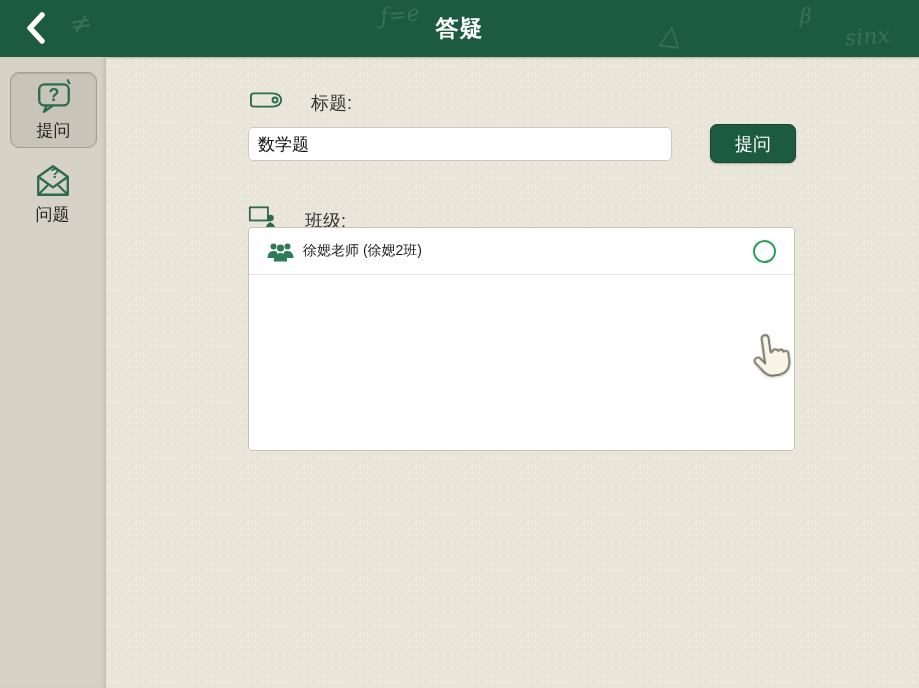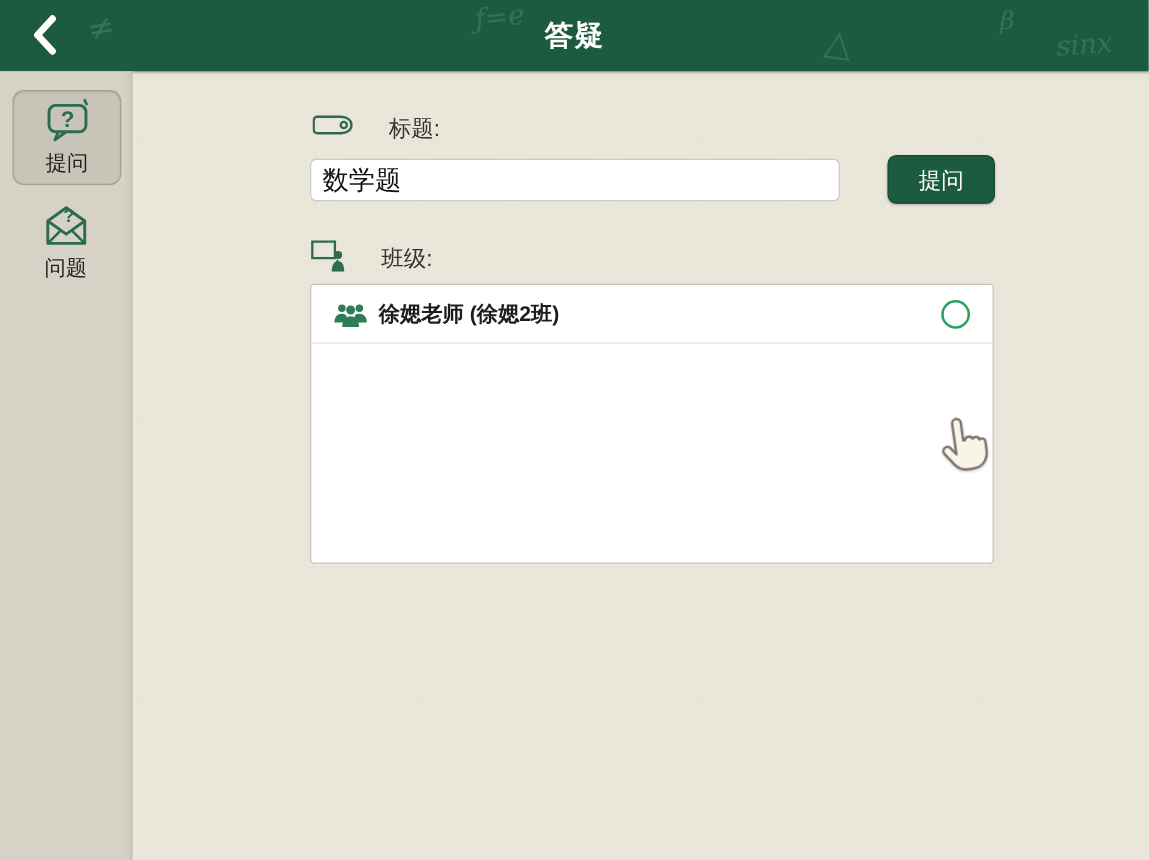--- a/index.html
+++ b/index.html
@@ -25,33 +25,33 @@
   .side-item{position:absolute;left:10px;width:85px;height:74px;border-radius:9px;
              display:flex;flex-direction:column;align-items:center;justify-content:center;
              gap:3px;cursor:pointer;}
   .side-item.active{background:#c8c5b8;border:1px solid #a29f92;box-shadow:inset 0 1px 2px rgba(0,0,0,.12);}
   .side-item .lbl{font-size:17px;color:#222;}
   .side-item svg{display:block;}
 
   
   .field-label{position:absolute;display:flex;align-items:center;gap:27px;font-size:18px;color:#333;}
   .title-input{position:absolute;left:248px;top:127px;width:404px;height:32px;padding:0 9px;
-               border:1px solid #c9c9c9;border-radius:5px;background:#ffffff;font-size:21px;color:#111;
+               border:1px solid #c9c9c9;border-radius:5px;background:#ffffff;font-size:17px;color:#111;
                font-family:"Liberation Sans","DejaVu Sans",sans-serif;outline:none;}
   .ask-btn{position:absolute;left:710px;top:124px;width:86px;height:39px;background:#1d5b40;
            border:1px solid #164731;border-radius:7px;color:#fff;font-size:18px;cursor:pointer;
            box-shadow:0 1px 2px rgba(0,0,0,.25);font-family:inherit;}
 
   
   .panel{position:absolute;left:248px;top:227px;width:547px;height:224px;background:#ffffff;
          border:1px solid #c7c4b7;border-radius:3px;box-sizing:border-box;}
   .row{position:relative;height:46px;display:flex;align-items:center;padding:0 18px 0 14px;
        border-bottom:1px solid #e6e6e2;cursor:pointer;}
   .row .icon-cell{width:34px;display:flex;align-items:center;justify-content:center;}
-  .row .name{flex:1;font-size:17px;color:#1d1d1d;margin-left:6px;font-weight:bold;}
+  .row .name{flex:1;font-size:14px;color:#1d1d1d;margin-left:6px;}
   .radio{width:23px;height:23px;border:2px solid #2aa05f;border-radius:50%;box-sizing:border-box;
          position:relative;flex:0 0 auto;}
   .radio.checked{border-width:3px;}
   .radio.checked::after{content:"";position:absolute;left:50%;top:50%;width:13px;height:13px;
          margin:-6.5px 0 0 -6.5px;border-radius:50%;background:#2aa05f;}
 
   .plaso-logo{display:flex;flex-direction:column;align-items:center;line-height:1;}
   .plaso-text{font-size:7px;font-weight:bold;letter-spacing:.5px;margin-top:1px;}
   .plaso-text .p1{color:#1b5fa8;}
   .plaso-text .p2{color:#2aa3c8;}
@@ -116,21 +116,21 @@
         <circle cx="26.5" cy="10" r="2.6" fill="none" stroke="#2d6b4f" stroke-width="2"></circle>
       </svg>
     </span>
     <span>标题:</span>
   </div>
 
   <input class="title-input" type="text" value="数学题" style="">
 
   <button class="ask-btn">提问</button>
 
-  <div class="field-label" style="left:248px;top:190px;text-align:center;">
+  <div class="field-label" style="left:248px;top:204px;text-align:center;">
     <span>
       <svg width="30" height="28" viewBox="0 0 36 34">
         <rect x="2" y="4" width="22" height="16" fill="none" stroke="#2d6b4f" stroke-width="2.2"></rect>
         <circle cx="27" cy="17" r="4" fill="#2d6b4f"></circle>
         <path d="M21 33 C21 26 23.5 23 27 23 C30.5 23 33 26 33 33 Z" fill="#2d6b4f"></path>
         <path d="M27 22 L24 27" stroke="#2d6b4f" stroke-width="2"></path>
       </svg>
     </span>
     <span>班级:</span>
   </div>

